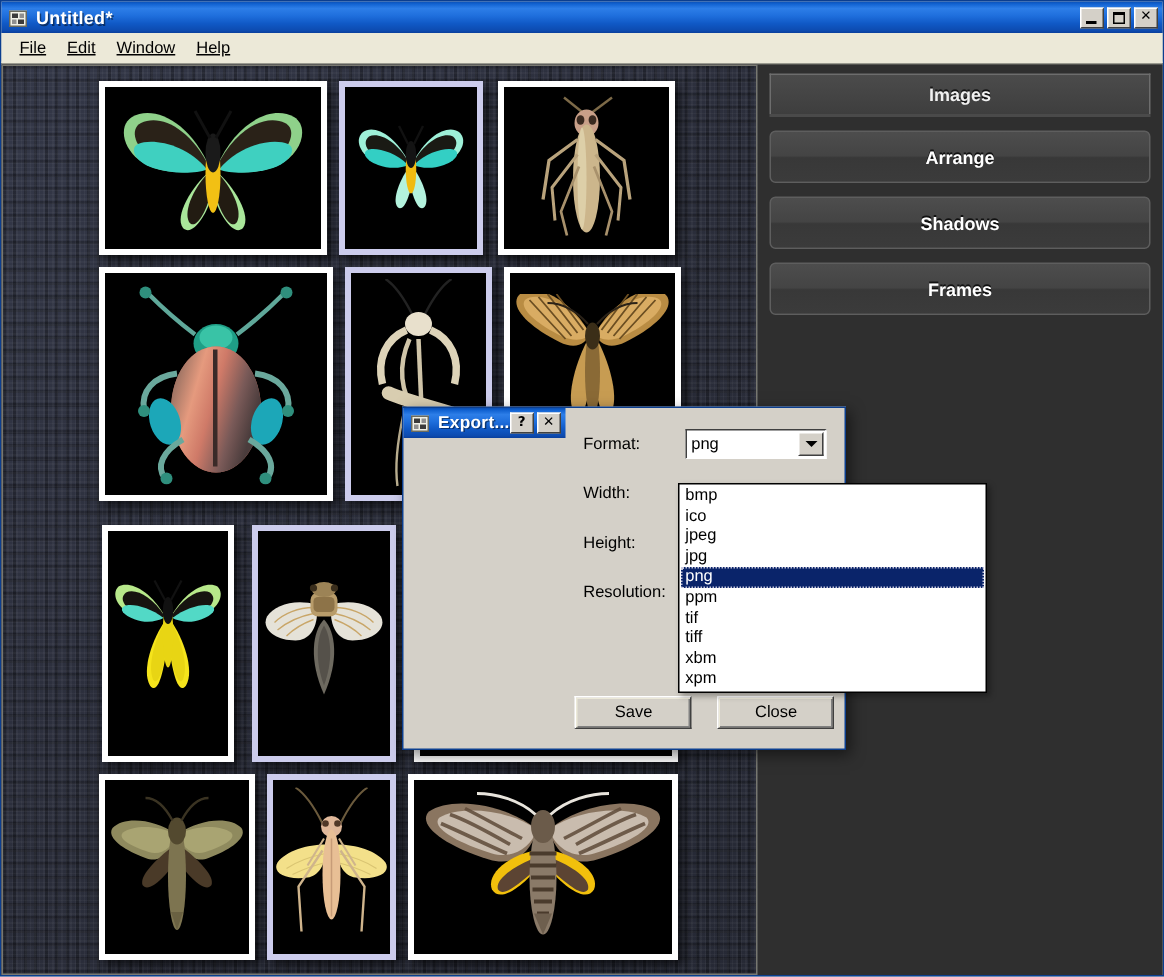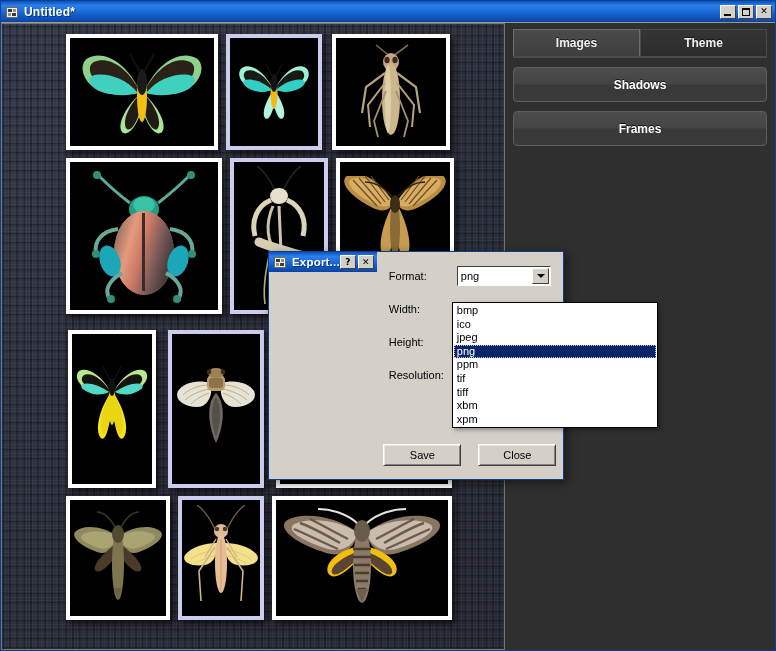--- a/index.html
+++ b/index.html
@@ -406,20 +406,26 @@
         </span>
       <span class="wbtn max">
           <span class="box"></span>
         </span>
       <span class="wbtn close">
           <span class="g">✕</span>
         </span>
     </span>
   </div>
 
+  <div class="menubar">
+    <span class="menu-item"><u>File</u></span>
+    <span class="menu-item"><u>Edit</u></span>
+    <span class="menu-item"><u>Window</u></span>
+    <span class="menu-item"><u>Help</u></span>
+  </div>
 
   <div class="work-area">
 
     <div id="canvas-area">
       <div class="collage">
 
         <div class="photo" style="left:64px;top:10px;width:152px;height:116px;">
           <div class="pic">
             <svg class="bug" width="132" height="92" viewBox="0 0 132 92">
               <g>
@@ -673,23 +679,23 @@
             </svg>
           </div>
         </div>
 
       </div>
     </div>
 
     <div id="side-panel">
       <div class="tabs">
         <div class="tab active">Images</div>
-        <div class="tab inactive">Theme</div>
       </div>
 
+      <div class="panel-btn">Arrange</div>
       <div class="panel-btn">Shadows</div>
       <div class="panel-btn">Frames</div>
 
     </div>
 
     <div id="export-dialog">
       <div class="titlebar">
         <span class="title-icon">
           <span class="sq" style="left:2px;top:3px;width:12px;height:11px;background:#f0f0e6;border:1px solid #6b6b5e;"></span>
           <span class="sq" style="left:4px;top:5px;width:4px;height:3px;background:#3b3b3b;"></span>
@@ -721,20 +727,21 @@
           <span class="field-label">Height:</span>
         </div>
         <div class="field-row">
           <span class="field-label">Resolution:</span>
         </div>
 
         <div id="format-list">
           <div class="opt">bmp</div>
           <div class="opt">ico</div>
           <div class="opt">jpeg</div>
+          <div class="opt">jpg</div>
           <div class="opt sel">png</div>
           <div class="opt">ppm</div>
           <div class="opt">tif</div>
           <div class="opt">tiff</div>
           <div class="opt">xbm</div>
           <div class="opt">xpm</div>
         </div>
 
         <div class="dlg-buttons">
           <div class="dlg-btn">Save</div>

